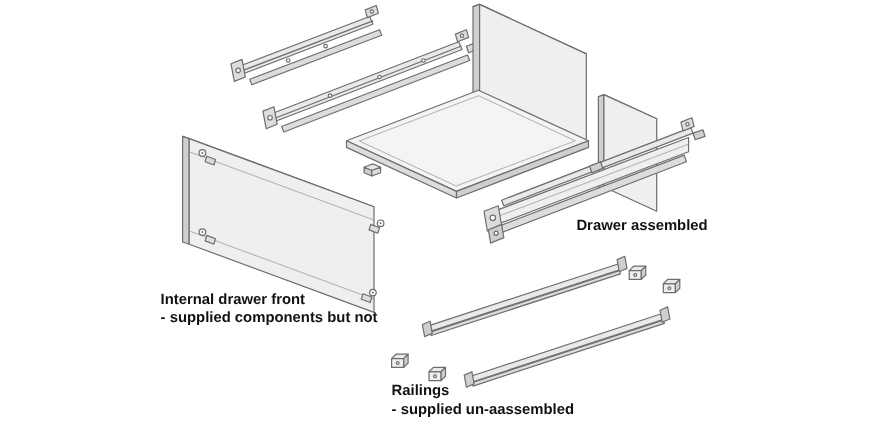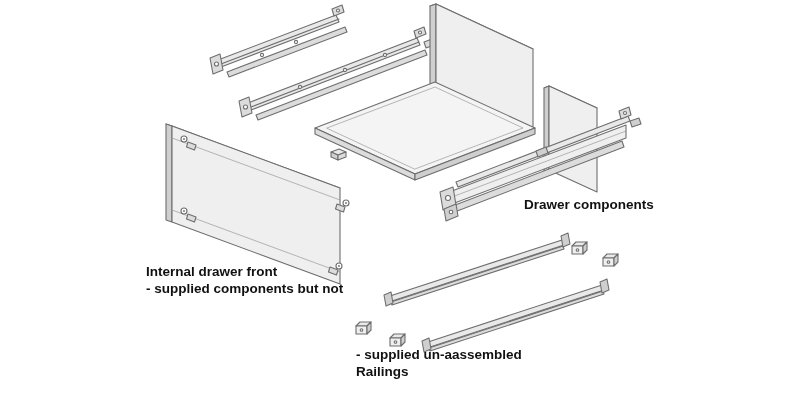--- a/index.html
+++ b/index.html
@@ -161,25 +161,25 @@
         <polygon class="f-metal" points="390,338 394,334 405,334 401,338"></polygon>
         <polygon class="f-panel" points="390,338 401,338 401,346 390,346"></polygon>
         <polygon class="f-dark" points="401,338 405,334 405,342 401,346"></polygon>
         <circle class="f-white" cx="395.5" cy="342" r="1.3"></circle>
       </g>
 
     </g>
   </svg>
 
   <div class="label" style="left:524px;top:196px">
-    <div>Drawer components</div>
+    <div>Drawer assembled</div>
   </div>
 
   <div class="label" style="left:146px;top:263px">
     <div>Internal drawer front</div>
     <div>- supplied components but not</div>
   </div>
 
   <div class="label" style="left:356px;top:346px">
+    <div>Railings</div>
     <div>- supplied un-aassembled</div>
-    <div>Railings</div>
   </div>
 </div>
 
 </body></html>

